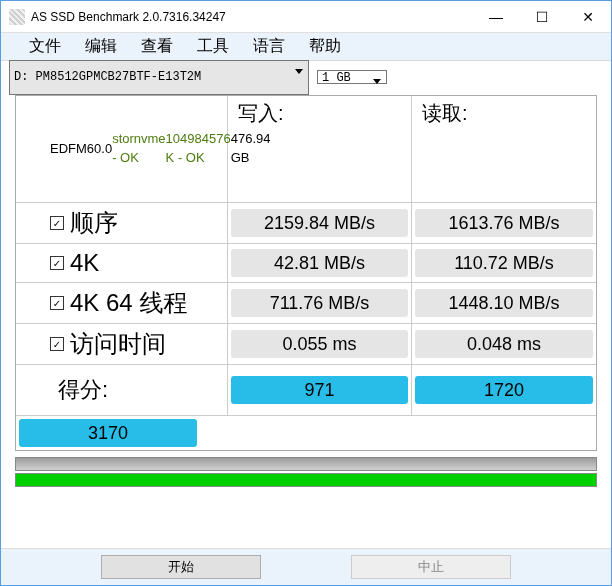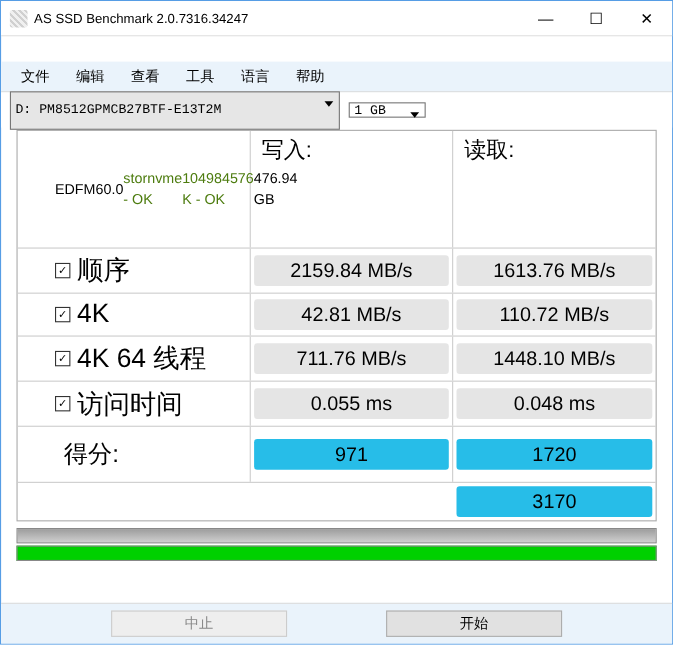--- a/index.html
+++ b/index.html
@@ -3,21 +3,21 @@
 <meta charset="utf-8">
 <style>
 * { box-sizing: border-box; margin: 0; padding: 0; }
 body { font-family: "Microsoft YaHei", "Segoe UI", sans-serif; font-size: 13px; background: #fff; }
 .window { width: 612px; height: 586px; border: 1px solid #569de5; background: #fff; position: relative; }
 .titlebar { height: 32px; background: #fff; display: flex; align-items: center; padding-left: 8px; border-bottom: 1px solid #e0e0e0; }
 .app-icon { width: 16px; height: 16px; background: repeating-linear-gradient(45deg,#d0d0d0,#d0d0d0 2px,#f0f0f0 2px,#f0f0f0 4px); margin-right: 6px; border-radius: 2px; }
 .title { flex: 1; font-size: 12px; color: #000; }
 .winbtns { display: flex; }
 .winbtn { width: 46px; height: 30px; display: flex; align-items: center; justify-content: center; font-size: 14px; color: #000; }
-.menubar { height: 28px; background: #eaf3fb; border-bottom: 1px solid #d8d8d8; display: flex; align-items: center; padding: 0 6px; font-size: 13px; margin-top: 23px; }
+.menubar { height: 28px; background: #eaf3fb; border-bottom: 1px solid #d8d8d8; display: flex; align-items: center; padding: 0 16px; font-size: 16px; }
 .menuitem { padding: 3px 12px; }
 .toolbar { height: 32px; display: flex; align-items: center; padding: 4px 8px; gap: 8px; background: #fff; }
 .drive-select { width: 300px; height: 35px; border: 1px solid #767676; background: #e6e6e6; font-family: "Courier New", monospace; font-size: 12px; padding: 0 4px; display: flex; align-items: center; position: relative; }
 .drive-select::after { content: ""; position: absolute; right: 5px; top: 8px; border-left: 4px solid transparent; border-right: 4px solid transparent; border-top: 5px solid #000; }
 .size-select { width: 70px; height: 14px; border: 1px solid #767676; background: #fff; font-family: "Courier New", monospace; font-size: 12px; padding: 0 4px; display: flex; align-items: flex-start; position: relative; }
 .size-select::after { content: ""; position: absolute; right: 5px; top: 8px; border-left: 4px solid transparent; border-right: 4px solid transparent; border-top: 5px solid #000; }
 .content { padding: 2px 14px 0 14px; }
 .grid { border: 1px solid #aaa; }
 .row { display: flex; border-bottom: 1px solid #ccc; }
 .row:last-child { border-bottom: none; }
@@ -27,21 +27,21 @@
 .info { height: 106px; font-size: 13px; line-height: 1.45; padding: 4px 6px; }
 .info .drive { font-weight: bold; overflow: hidden; white-space: nowrap; }
 .info .green { color: #4d7c0f; }
 .hdrcell { font-size: 20px; padding: 4px 10px; border-right: 1px solid #ccc; width: 184px; }
 .hdrcell:last-child { border-right: none; }
 .checkbox { width: 14px; height: 14px; border: 1px solid #333; margin-right: 6px; display: inline-flex; align-items: center; justify-content: center; font-size: 10px;}
 .rowname { font-size: 24px; }
 .result { background: #e5e5e5; min-height: 28px; display: flex; align-items: center; justify-content: center; font-size: 18px; width: 100%; border-radius: 3px; }
 .scorelabel { font-size: 22px; padding: 6px 8px; }
 .score { background: #27bde8; min-height: 28px; display: flex; align-items: center; justify-content: center; font-size: 18px; width: 100%; border-radius: 3px; }
-.total-row { display: flex; justify-content: flex-end; border-top: none; }
+.total-row { display: flex; justify-content: flex-start; border-top: none; }
 .totalcell { width: 184px; padding: 3px; }
 .progress { height: 14px; background: linear-gradient(180deg,#9d9d9d,#cfcfcf); border: 1px solid #888; margin: 6px 14px 2px 14px; }
 .progress2 { height: 14px; background: #00d000; border: 1px solid #888; margin: 2px 14px 4px 14px; }
 .bottombar { display: flex; justify-content: center; gap: 90px; padding: 6px 0; background: #eaf3fb; border-top: 1px solid #ddd; position: absolute; bottom: 0; left: 0; right: 0; }
 .btn { width: 160px; height: 24px; background: #e1e1e1; border: 1px solid #adadad; font-size: 13px; display: flex; align-items: center; justify-content: center; }
 .btn.disabled { color: #888; background: #eee; border-color: #ccc; }
 .tallrow .labelcell, .tallrow .valcell { min-height: 38px; }
 .scorerow .labelcell { min-height: 36px; }
 .scorerow .valcell { min-height: 36px; }
 </style>
@@ -167,16 +167,16 @@
             <div class="score">3170</div>
           </div>
       </div>
     </div>
   </div>
 
   <div class="progress"></div>
   <div class="progress2"></div>
 
   <div class="bottombar">
+    <div class="btn">开始</div>
     <div class="btn disabled">中止</div>
-    <div class="btn">开始</div>
   </div>
 </div>
 
 </body></html>

